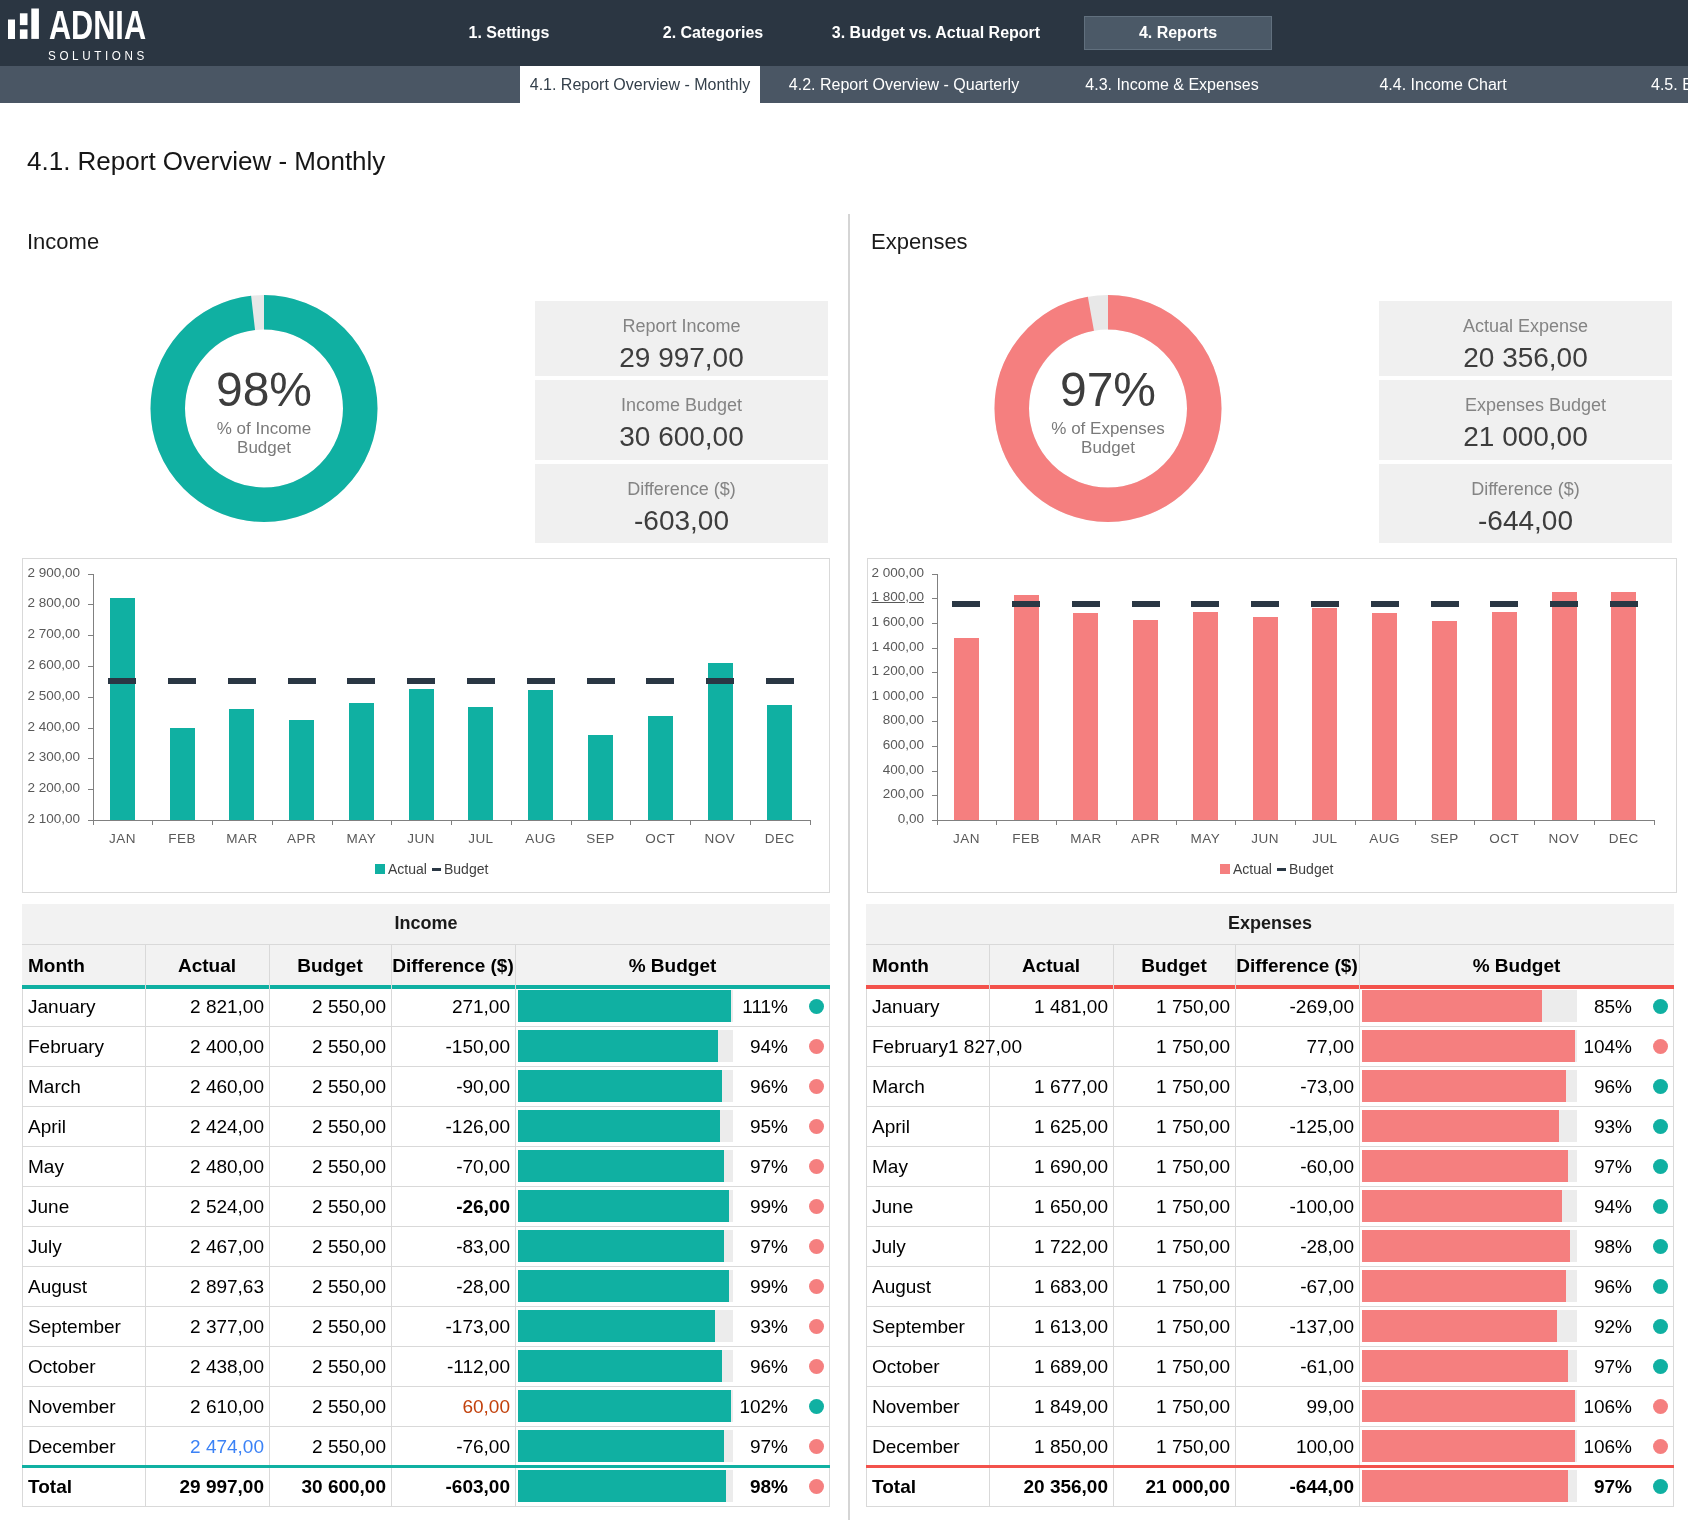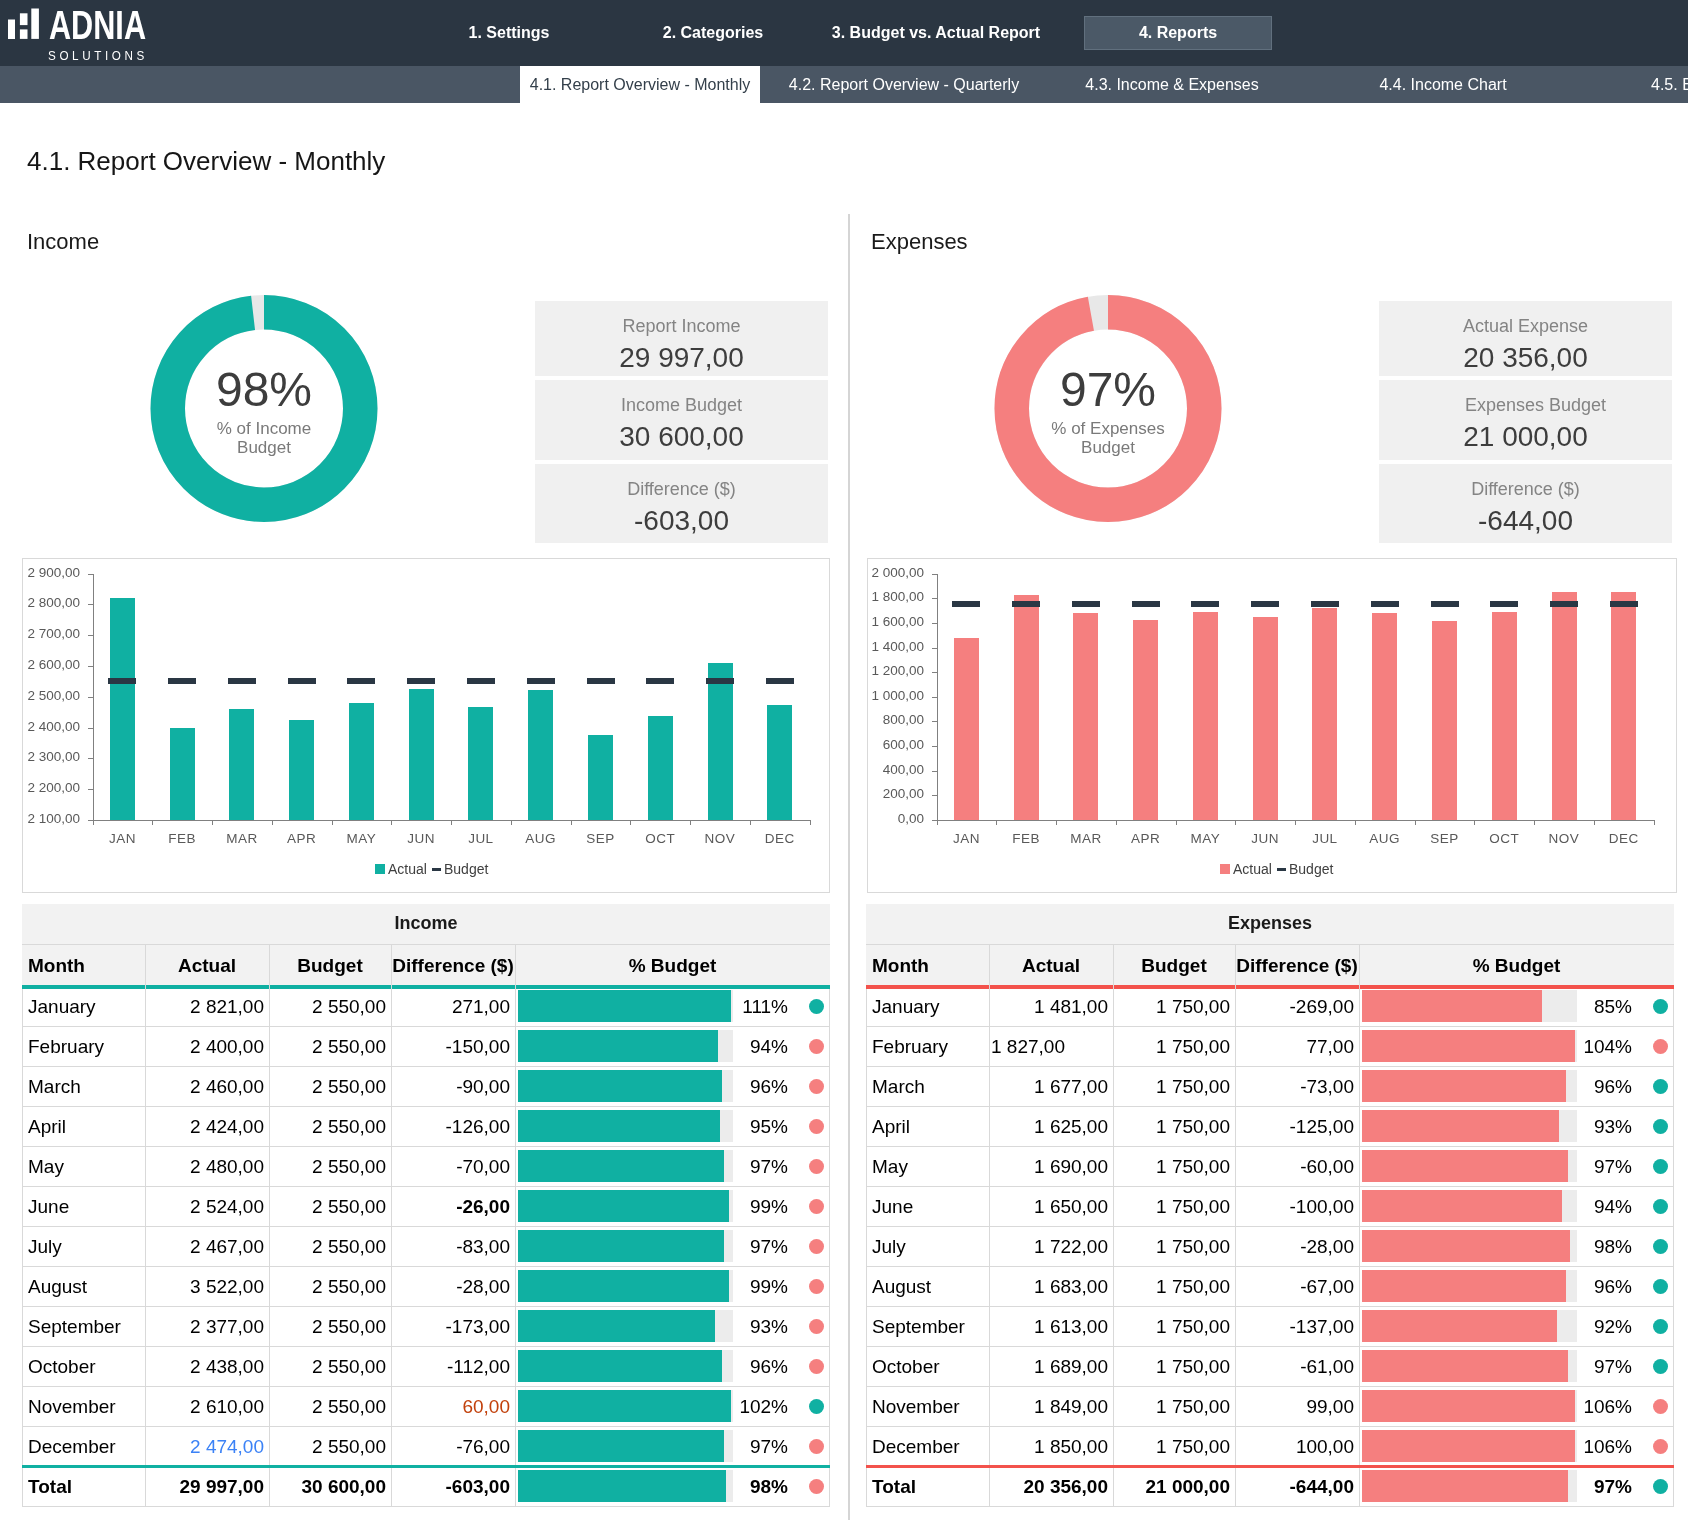--- a/index.html
+++ b/index.html
@@ -149,21 +149,21 @@
 <div class="abs" style="left:814px;top:712.4px;width:110px;text-align:right;font-size:13.5px;color:#595959;">800,00</div>
 <div class="abs" style="left:931.5px;top:721.4px;width:5px;height:1px;background:#808080;"></div>
 <div class="abs" style="left:814px;top:687.8px;width:110px;text-align:right;font-size:13.5px;color:#595959;">1 000,00</div>
 <div class="abs" style="left:931.5px;top:696.8px;width:5px;height:1px;background:#808080;"></div>
 <div class="abs" style="left:814px;top:663.1px;width:110px;text-align:right;font-size:13.5px;color:#595959;">1 200,00</div>
 <div class="abs" style="left:931.5px;top:672.1px;width:5px;height:1px;background:#808080;"></div>
 <div class="abs" style="left:814px;top:638.5px;width:110px;text-align:right;font-size:13.5px;color:#595959;">1 400,00</div>
 <div class="abs" style="left:931.5px;top:647.5px;width:5px;height:1px;background:#808080;"></div>
 <div class="abs" style="left:814px;top:613.8px;width:110px;text-align:right;font-size:13.5px;color:#595959;">1 600,00</div>
 <div class="abs" style="left:931.5px;top:622.8px;width:5px;height:1px;background:#808080;"></div>
-<div class="abs" style="left:814px;top:589.1px;width:110px;text-align:right;font-size:13.5px;color:#595959;">1 800,00</div>
+<div class="abs" style="left:814px;top:589.1px;width:110px;text-align:right;font-size:13.5px;color:#595959;text-decoration:underline;">1 800,00</div>
 <div class="abs" style="left:931.5px;top:598.1px;width:5px;height:1px;background:#808080;"></div>
 <div class="abs" style="left:814px;top:564.5px;width:110px;text-align:right;font-size:13.5px;color:#595959;">2 000,00</div>
 <div class="abs" style="left:931.5px;top:573.5px;width:5px;height:1px;background:#808080;"></div>
 <div class="abs" style="left:936.5px;top:573.5px;width:1px;height:246.5px;background:#808080;"></div>
 <div class="abs" style="left:936.5px;top:820px;width:717px;height:1px;background:#808080;"></div>
 <div class="abs" style="left:936.5px;top:820px;width:1px;height:5px;background:#808080;"></div>
 <div class="abs" style="left:996.3px;top:820px;width:1px;height:5px;background:#808080;"></div>
 <div class="abs" style="left:1056.0px;top:820px;width:1px;height:5px;background:#808080;"></div>
 <div class="abs" style="left:1115.8px;top:820px;width:1px;height:5px;background:#808080;"></div>
 <div class="abs" style="left:1175.5px;top:820px;width:1px;height:5px;background:#808080;"></div>
@@ -287,21 +287,21 @@
 <div class="abs" style="left:28px;top:1236px;font-size:19px;font-weight:normal;color:#000;">July</div>
 <div class="abs" style="left:104px;top:1236px;width:160px;text-align:right;font-size:19px;font-weight:normal;color:#000;">2 467,00</div>
 <div class="abs" style="left:226px;top:1236px;width:160px;text-align:right;font-size:19px;font-weight:normal;color:#000;">2 550,00</div>
 <div class="abs" style="left:350px;top:1236px;width:160px;text-align:right;font-size:19px;font-weight:normal;color:#000;">-83,00</div>
 <div class="abs" style="left:517.5px;top:1230px;width:215px;height:32px;background:#ececec;"></div>
 <div class="abs" style="left:517.5px;top:1230px;width:206.7px;height:32px;background:#10b0a2;"></div>
 <div class="abs" style="left:718px;top:1236px;width:70px;text-align:right;font-size:19px;font-weight:normal;color:#000;">97%</div>
 <div class="abs" style="left:809px;top:1238.5px;width:15px;height:15px;border-radius:50%;background:#f57f7f;"></div>
 <div class="abs" style="left:22px;top:1306px;width:808px;height:1px;background:#d9d9d9;"></div>
 <div class="abs" style="left:28px;top:1276px;font-size:19px;font-weight:normal;color:#000;">August</div>
-<div class="abs" style="left:104px;top:1276px;width:160px;text-align:right;font-size:19px;font-weight:normal;color:#000;">3 522,00</div>
+<div class="abs" style="left:104px;top:1276px;width:160px;text-align:right;font-size:19px;font-weight:normal;color:#000;">2 897,63</div>
 <div class="abs" style="left:226px;top:1276px;width:160px;text-align:right;font-size:19px;font-weight:normal;color:#000;">2 550,00</div>
 <div class="abs" style="left:350px;top:1276px;width:160px;text-align:right;font-size:19px;font-weight:normal;color:#000;">-28,00</div>
 <div class="abs" style="left:517.5px;top:1270px;width:215px;height:32px;background:#ececec;"></div>
 <div class="abs" style="left:517.5px;top:1270px;width:211.1px;height:32px;background:#10b0a2;"></div>
 <div class="abs" style="left:718px;top:1276px;width:70px;text-align:right;font-size:19px;font-weight:normal;color:#000;">99%</div>
 <div class="abs" style="left:809px;top:1278.5px;width:15px;height:15px;border-radius:50%;background:#f57f7f;"></div>
 <div class="abs" style="left:22px;top:1346px;width:808px;height:1px;background:#d9d9d9;"></div>
 <div class="abs" style="left:28px;top:1316px;font-size:19px;font-weight:normal;color:#000;">September</div>
 <div class="abs" style="left:104px;top:1316px;width:160px;text-align:right;font-size:19px;font-weight:normal;color:#000;">2 377,00</div>
 <div class="abs" style="left:226px;top:1316px;width:160px;text-align:right;font-size:19px;font-weight:normal;color:#000;">2 550,00</div>
@@ -364,21 +364,21 @@
 <div class="abs" style="left:872px;top:996px;font-size:19px;font-weight:normal;color:#000;">January</div>
 <div class="abs" style="left:948px;top:996px;width:160px;text-align:right;font-size:19px;font-weight:normal;color:#000;">1 481,00</div>
 <div class="abs" style="left:1070px;top:996px;width:160px;text-align:right;font-size:19px;font-weight:normal;color:#000;">1 750,00</div>
 <div class="abs" style="left:1194px;top:996px;width:160px;text-align:right;font-size:19px;font-weight:normal;color:#000;">-269,00</div>
 <div class="abs" style="left:1361.5px;top:990px;width:215px;height:32px;background:#ececec;"></div>
 <div class="abs" style="left:1361.5px;top:990px;width:180.2px;height:32px;background:#f57f7f;"></div>
 <div class="abs" style="left:1562px;top:996px;width:70px;text-align:right;font-size:19px;font-weight:normal;color:#000;">85%</div>
 <div class="abs" style="left:1653px;top:998.5px;width:15px;height:15px;border-radius:50%;background:#10b0a2;"></div>
 <div class="abs" style="left:866px;top:1066px;width:808px;height:1px;background:#d9d9d9;"></div>
 <div class="abs" style="left:872px;top:1036px;font-size:19px;font-weight:normal;color:#000;">February</div>
-<div class="abs" style="left:948px;top:1036px;width:160px;text-align:center;font-size:19px;font-weight:normal;color:#000;">1 827,00</div>
+<div class="abs" style="left:948px;top:1036px;width:160px;text-align:left;font-size:19px;font-weight:normal;color:#000;">1 827,00</div>
 <div class="abs" style="left:1070px;top:1036px;width:160px;text-align:right;font-size:19px;font-weight:normal;color:#000;">1 750,00</div>
 <div class="abs" style="left:1194px;top:1036px;width:160px;text-align:right;font-size:19px;font-weight:normal;color:#000;">77,00</div>
 <div class="abs" style="left:1361.5px;top:1030px;width:215px;height:32px;background:#ececec;"></div>
 <div class="abs" style="left:1361.5px;top:1030px;width:213.0px;height:32px;background:#f57f7f;"></div>
 <div class="abs" style="left:1562px;top:1036px;width:70px;text-align:right;font-size:19px;font-weight:normal;color:#000;">104%</div>
 <div class="abs" style="left:1653px;top:1038.5px;width:15px;height:15px;border-radius:50%;background:#f57f7f;"></div>
 <div class="abs" style="left:866px;top:1106px;width:808px;height:1px;background:#d9d9d9;"></div>
 <div class="abs" style="left:872px;top:1076px;font-size:19px;font-weight:normal;color:#000;">March</div>
 <div class="abs" style="left:948px;top:1076px;width:160px;text-align:right;font-size:19px;font-weight:normal;color:#000;">1 677,00</div>
 <div class="abs" style="left:1070px;top:1076px;width:160px;text-align:right;font-size:19px;font-weight:normal;color:#000;">1 750,00</div>

